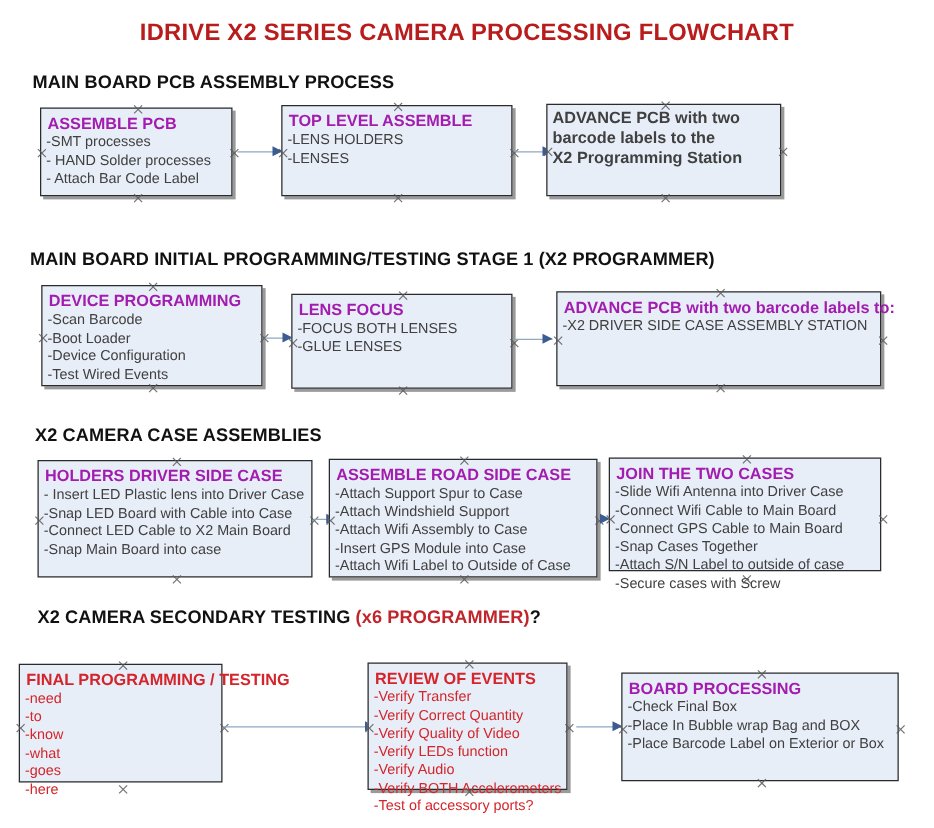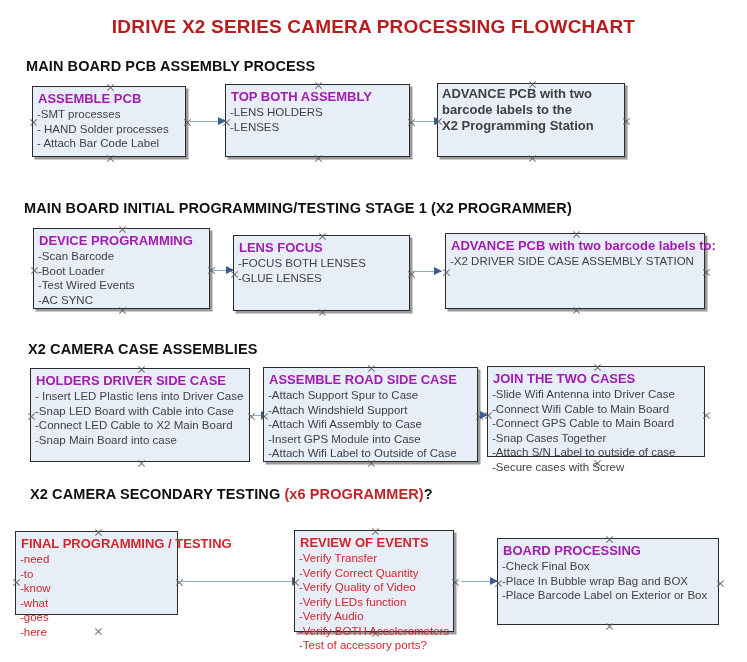--- a/index.html
+++ b/index.html
@@ -85,21 +85,21 @@
     <span class="handle" style="left:77px;top:0px;"></span>
     <span class="handle" style="left:77px;top:71px;"></span>
     <span class="handle" style="left:0px;top:35px;"></span>
     <span class="handle" style="left:154px;top:35px;"></span>
   </div>
 
   <div class="conn" style="left:190px;top:121px;width:36px;"></div>
   <div class="arrow" style="left:218px;top:117px;"></div>
 
   <div class="box" style="left:225px;top:84px;width:185px;height:73px;">
-    <div class="hdr">TOP BOTH ASSEMBLY</div>
+    <div class="hdr">TOP LEVEL ASSEMBLE</div>
     <div class="ln">-LENS HOLDERS</div>
     <div class="ln">-LENSES</div>
     <span class="handle" style="left:92px;top:0px;"></span>
     <span class="handle" style="left:92px;top:73px;"></span>
     <span class="handle" style="left:0px;top:37px;"></span>
     <span class="handle" style="left:185px;top:37px;"></span>
   </div>
 
   <div class="conn" style="left:412px;top:121px;width:30px;"></div>
   <div class="arrow" style="left:434px;top:117px;"></div>
@@ -113,22 +113,22 @@
     <span class="handle" style="left:0px;top:37px;"></span>
     <span class="handle" style="left:188px;top:37px;"></span>
   </div>
 
   <div class="section-head" style="left:24px;top:200px;">MAIN BOARD INITIAL PROGRAMMING/TESTING STAGE 1 (X2 PROGRAMMER)</div>
 
   <div class="box" style="left:33px;top:228px;width:177px;height:81px;">
     <div class="hdr">DEVICE PROGRAMMING</div>
     <div class="ln">-Scan Barcode</div>
     <div class="ln">-Boot Loader</div>
+    <div class="ln">-Device Configuration</div>
     <div class="ln">-Test Wired Events</div>
-    <div class="ln">-AC SYNC</div>
     <span class="handle" style="left:88px;top:0px;"></span>
     <span class="handle" style="left:88px;top:81px;"></span>
     <span class="handle" style="left:0px;top:41px;"></span>
     <span class="handle" style="left:177px;top:41px;"></span>
   </div>
 
   <div class="conn" style="left:212px;top:270px;width:22px;"></div>
   <div class="arrow" style="left:226px;top:266px;"></div>
 
   <div class="box" style="left:233px;top:235px;width:177px;height:76px;">
@@ -195,21 +195,21 @@
     <div class="ln">-Attach S/N Label to outside of case</div>
     <div class="ln">-Secure cases with Screw</div>
     <span class="handle" style="left:109px;top:0px;"></span>
     <span class="handle" style="left:109px;top:96px;"></span>
     <span class="handle" style="left:0px;top:48px;"></span>
     <span class="handle" style="left:218px;top:48px;"></span>
   </div>
 
   <div class="section-head" style="left:30px;top:486px;"><span>X2 CAMERA SECONDARY TESTING </span><span class="accent">(x6 PROGRAMMER)</span><span class="tail">?</span></div>
 
-  <div class="box red noshadow" style="left:15px;top:531px;width:163px;height:84px;">
+  <div class="box red noshadow" style="left:15px;top:531px;width:163px;height:95px;">
     <div class="hdr">FINAL PROGRAMMING / TESTING</div>
     <div class="ln">-need</div>
     <div class="ln">-to</div>
     <div class="ln">-know</div>
     <div class="ln">-what</div>
     <div class="ln">-goes</div>
     <div class="ln">-here</div>
     <span class="handle" style="left:82px;top:0px;"></span>
     <span class="handle" style="left:82px;top:99px;"></span>
     <span class="handle" style="left:0px;top:50px;"></span>

